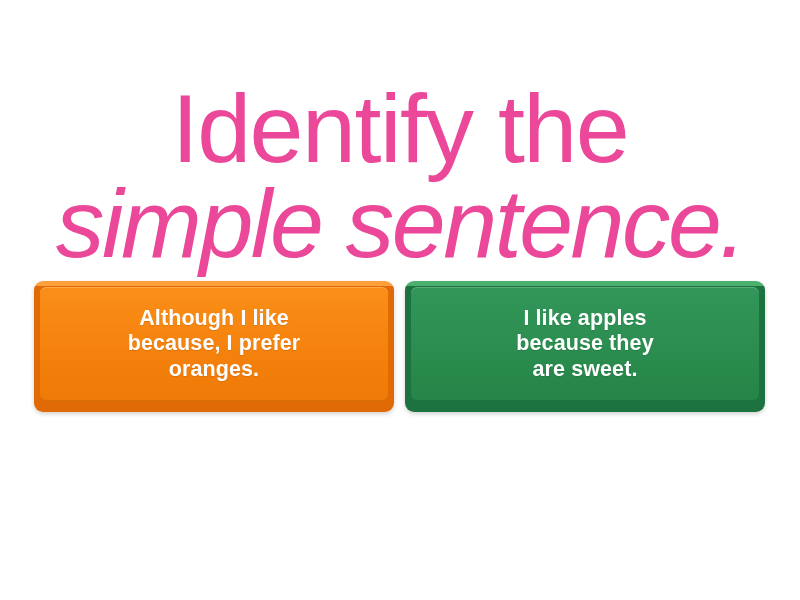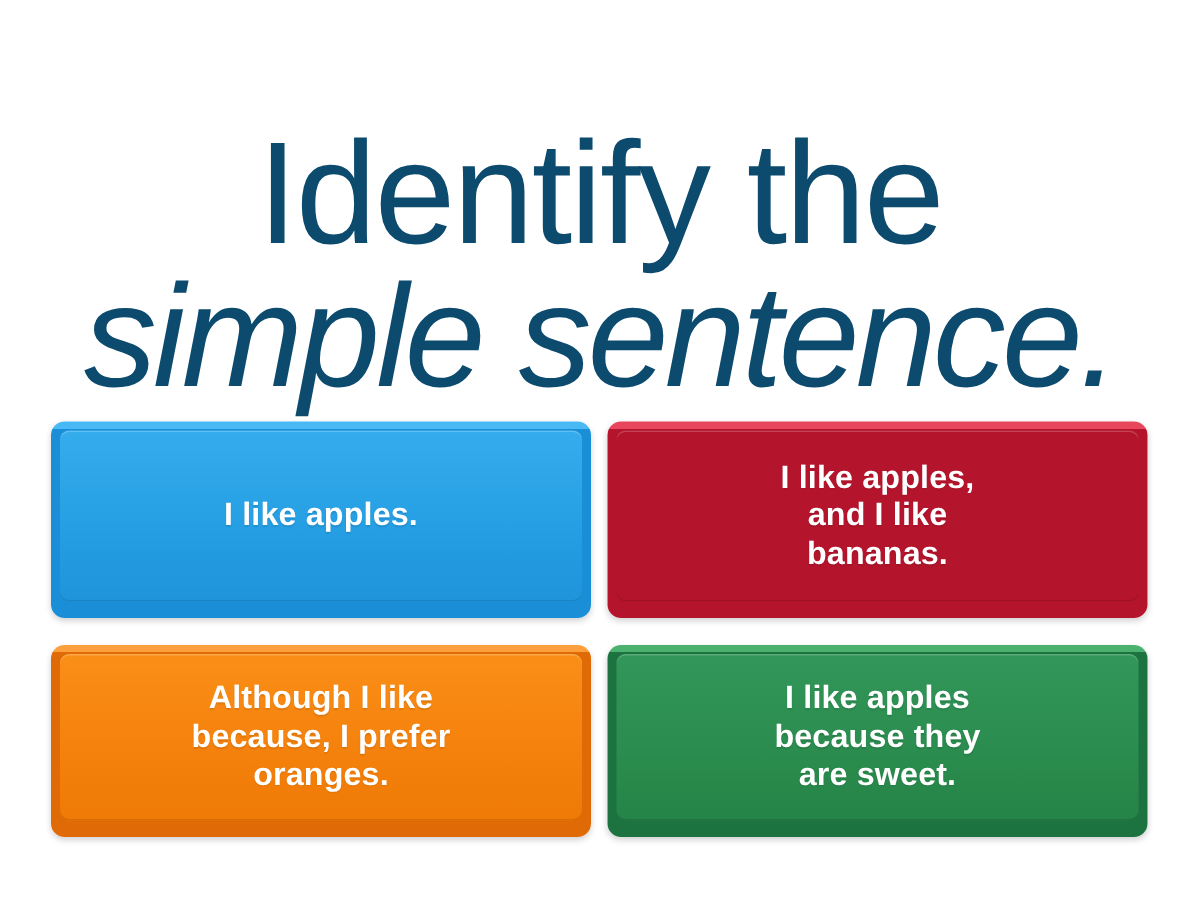--- a/index.html
+++ b/index.html
@@ -20,21 +20,21 @@
     position: absolute;
     inset: 0;
     display: flex;
     flex-direction: column;
   }
 
   
   .question-title {
     width: 100%;
     text-align: center;
-    color: #0c4a6e;
+    color: #ec4899;
     font-size: 97px;
     line-height: 0.98;
     font-weight: 400;
     letter-spacing: -1.5px;
     padding-top: 16px;
     box-sizing: border-box;
     -webkit-font-smoothing: antialiased;
   }
   .question-title .tline {
     display: block;
@@ -151,33 +151,21 @@
 
 <div class="quiz-root">
 
   <h1 class="question-title">
     <span class="tline tline1">Identify the</span>
     <span class="tline tline2">simple sentence.</span>
   </h1>
 
   <div class="answers-grid">
 
-    <div class="answer-tile tile-blue">
-      <div class="tile-face">
-        <span class="tile-label">I like apples.</span>
-      </div>
-    </div>
 
-    <div class="answer-tile tile-red">
-      <div class="tile-face">
-        <span class="tile-label">I like apples,
-and I like
-bananas.</span>
-      </div>
-    </div>
 
     <div class="answer-tile tile-orange">
       <div class="tile-face">
         <span class="tile-label">Although I like
 because, I prefer
 oranges.</span>
       </div>
     </div>
 
     <div class="answer-tile tile-green">

